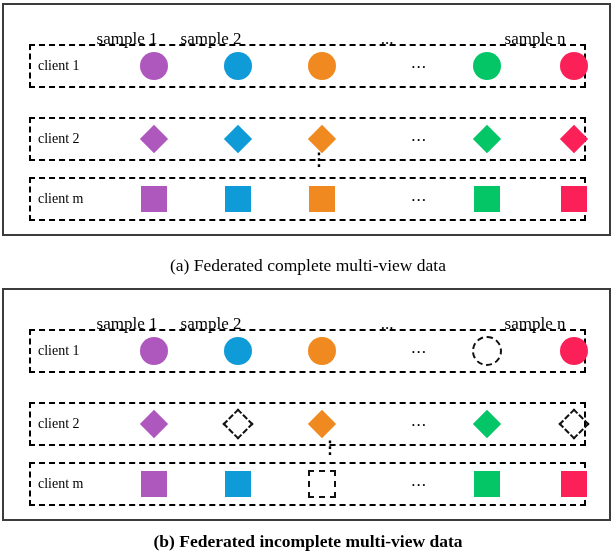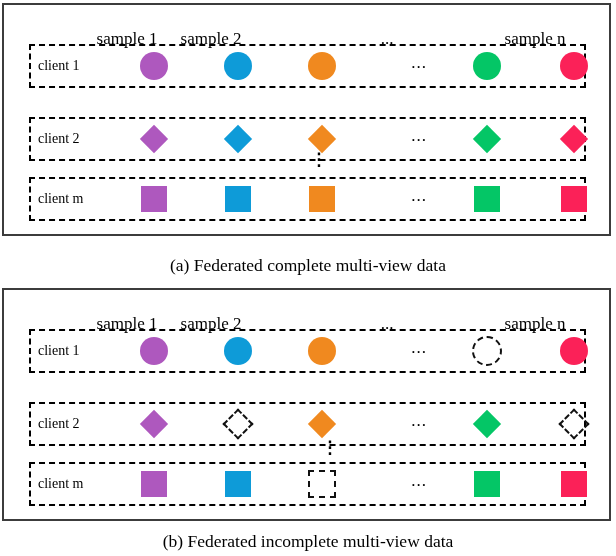--- a/index.html
+++ b/index.html
@@ -43,21 +43,21 @@
   }
   .vdots{
     position:absolute;transform:translateX(-50%);
     font-size:17px;font-weight:bold;line-height:1;
   }
   .caption{
     position:absolute;left:0;width:616px;text-align:center;
     font-size:17.5px;white-space:nowrap;
   }
   #caption-a{top:255px;}
-  #caption-b{top:531px;}
+  #caption-b{top:531px;font-weight:bold;}
   
   .cx1{left:123px;} .cx2{left:207px;} .cx3{left:291px;}
   .cxd{left:388px;} .cx5{left:456px;} .cx6{left:543px;}
 </style>
 </head>
 <body>
 
 <div class="canvas">
 
   <div class="panel" id="panel-a">

